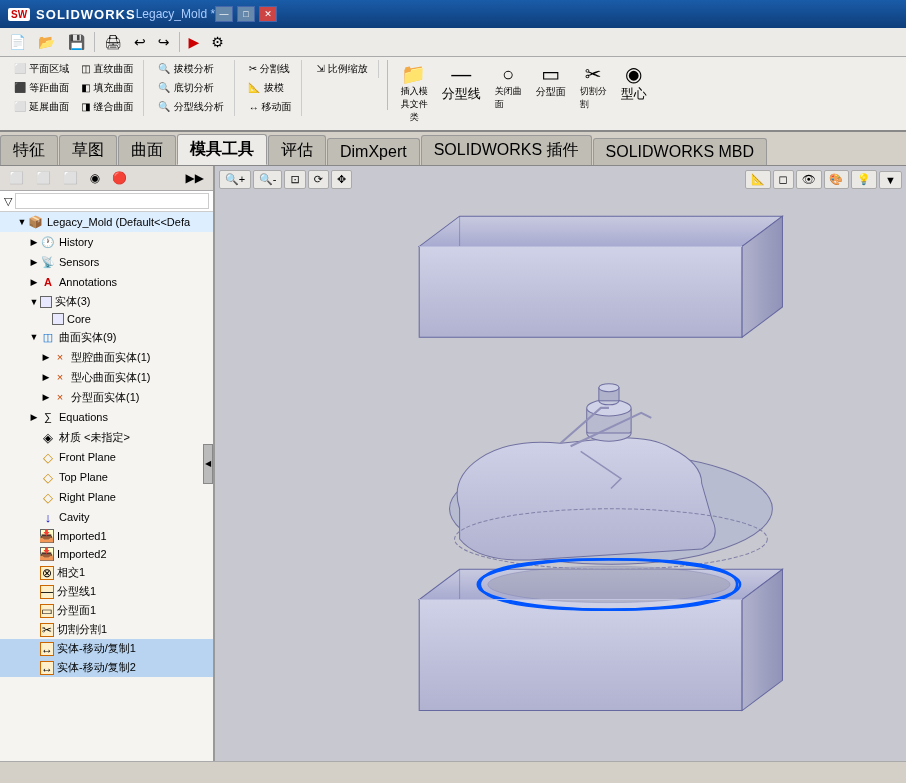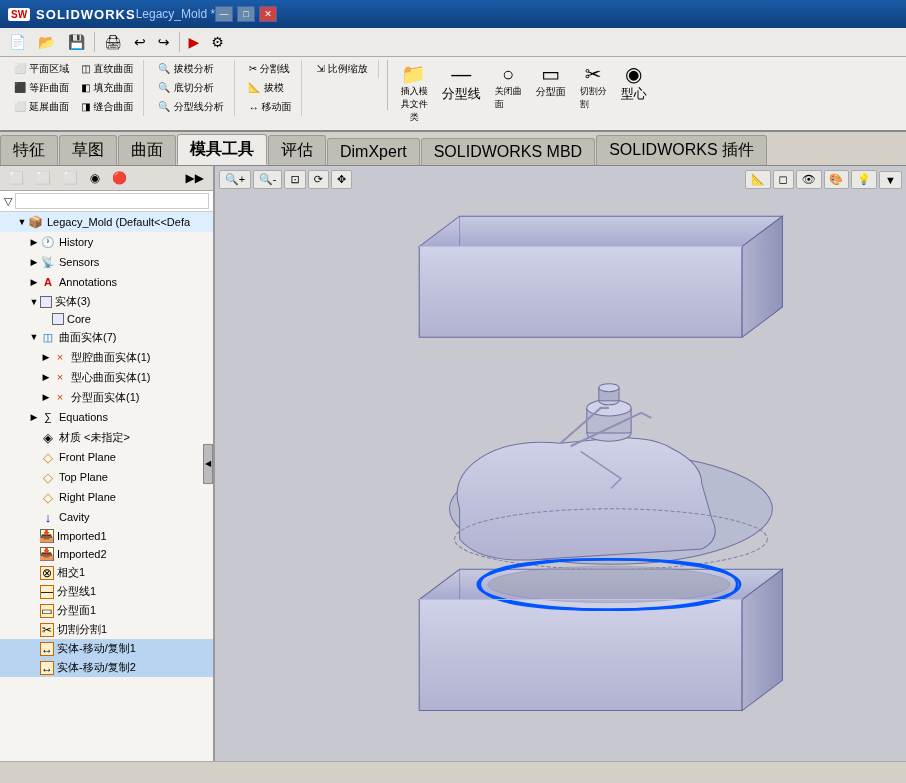--- a/index.html
+++ b/index.html
@@ -438,22 +438,22 @@
     </div>
   </div>
 
   <div id="tab-bar">
     <div class="tab-item">特征</div>
     <div class="tab-item">草图</div>
     <div class="tab-item">曲面</div>
     <div class="tab-item active">模具工具</div>
     <div class="tab-item">评估</div>
     <div class="tab-item">DimXpert</div>
+    <div class="tab-item">SOLIDWORKS 插件</div>
     <div class="tab-item">SOLIDWORKS MBD</div>
-    <div class="tab-item">SOLIDWORKS 插件</div>
   </div>
 
   <div id="content-area">
 
     <div id="sidebar">
 
       <div id="sidebar-toolbar">
         <button class="sidebar-tb-btn">⬜</button>
         <button class="sidebar-tb-btn">⬜</button>
         <button class="sidebar-tb-btn">⬜</button>
@@ -518,21 +518,21 @@
           <span class="tree-label">Core</span>
         </div>
 
 
 
         <div class="tree-item">
           <span class="tree-indent"></span>
           <span class="tree-indent"></span>
           <span class="tree-arrow">▼</span>
           <span class="tree-icon" style="font-size:11px;color:#0066cc;">◫</span>
-          <span class="tree-label">曲面实体(7)</span>
+          <span class="tree-label">曲面实体(9)</span>
         </div>
 
         <div class="tree-item">
           <span class="tree-indent"></span>
           <span class="tree-indent"></span>
           <span class="tree-indent"></span>
           <span class="tree-arrow">▶</span>
           <span class="tree-icon" style="font-size:11px;color:#cc4400;">×</span>
           <span class="tree-label">型腔曲面实体(1)</span>
         </div>

